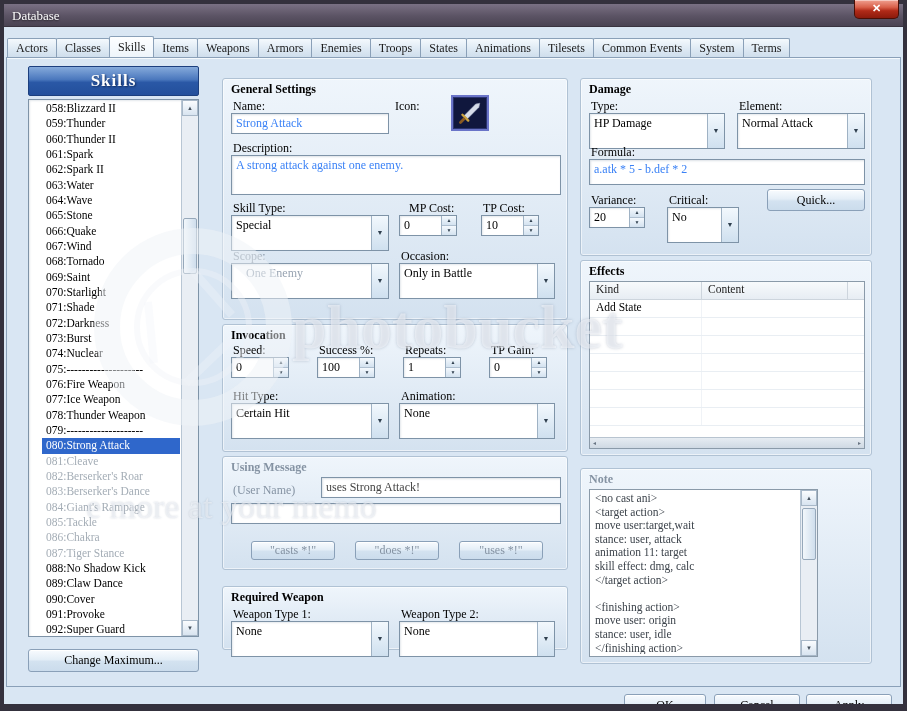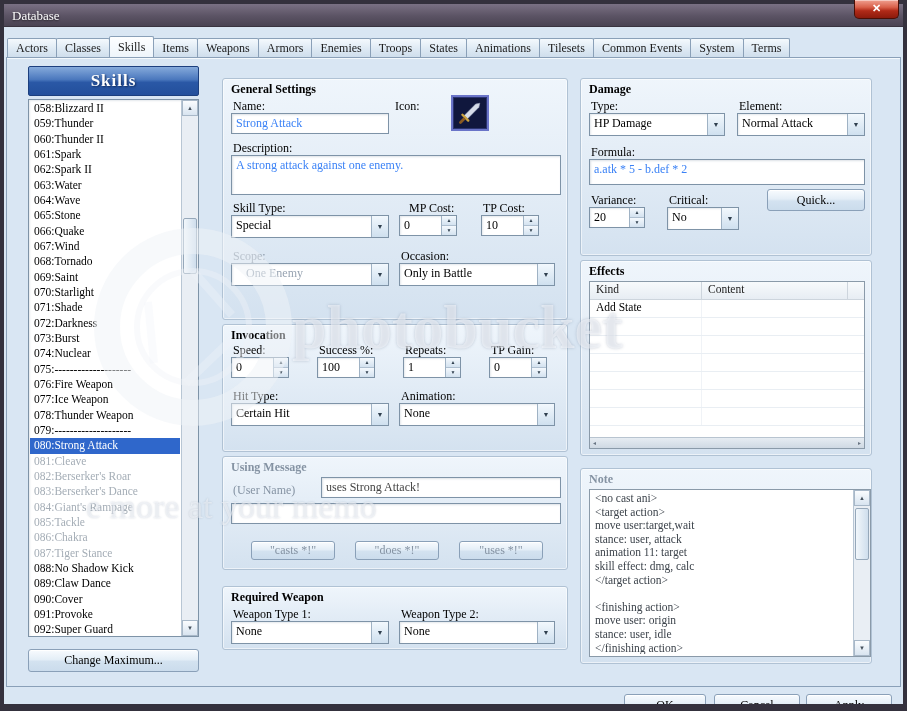--- a/index.html
+++ b/index.html
@@ -39,21 +39,21 @@
                    background:linear-gradient(180deg,#85aadb 0%,#4a77bd 45%,#2a58a6 55%,#234f9b 100%);
                    border:1px solid #1c3f7e; border-radius:2px;
                    display:flex; align-items:center; justify-content:center;
                    color:#fff; font-weight:bold; font-size:17px;
                    text-shadow:1px 1px 2px rgba(10,30,70,.8); letter-spacing:1px; }
   .listbox { position:absolute; left:28px; top:99px; width:171px; height:538px;
              background:#fff; border:1px solid #7e93a7;
              box-shadow:inset 1px 1px 2px rgba(120,140,160,.2); }
   .skill-items { position:absolute; left:1px; top:1px; right:18px; bottom:1px; overflow:hidden; }
   .li { height:15.34px; line-height:15.3px; padding-left:4px; font-size:11.5px; color:#000;
-        white-space:nowrap; overflow:hidden; }
+        white-space:nowrap; overflow:hidden;margin-left:12px; }
   .li.dim { color:#a4adb6; }
   .li.selected { background:#2f67cb; color:#fff; }
 
   .vscroll { position:absolute; top:0; right:0; bottom:0; width:17px;
              background:#e9eef4; border-left:1px solid #b8c6d4; }
   .sb-btn { position:absolute; left:0; right:0; height:16px;
             background:linear-gradient(180deg,#fafcfe,#d8e4f0);
             border:1px solid #a8b8c8; font-size:6px; color:#46525e;
             display:flex; align-items:center; justify-content:center; }
   .sb-btn.up { top:0; } .sb-btn.down { bottom:0; }
@@ -66,21 +66,21 @@
          background:linear-gradient(180deg,rgba(243,248,253,.85),rgba(211,225,239,.85));
          box-shadow:inset 0 0 0 1px rgba(255,255,255,.55); }
   .grp-title { position:absolute; left:8px; top:3px; font-weight:bold; font-size:12px; color:#000; }
   .grp-title.dis { color:#8593a3; }
   .lbl { position:absolute; font-size:12px; color:#000; white-space:nowrap; }
   .lbl.dis { color:#8593a3; }
   .tb { position:absolute; background:#fff; border:1px solid #7e93a7; font-size:12px;
         padding:2px 4px; color:#3b82f6; overflow:hidden; white-space:nowrap;
         box-shadow:inset 1px 1px 2px rgba(120,140,160,.25); }
   .tb.dis { color:#444; }
-  .combo { position:absolute; height:23px; background:#fff; border:1px solid #7e93a7; display:flex;
+  .combo { position:absolute; height:36px; background:#fff; border:1px solid #7e93a7; display:flex;
            box-shadow:inset 1px 1px 2px rgba(120,140,160,.2); }
   .combo-txt { flex:1; padding:2px 4px; font-size:12px; white-space:nowrap; overflow:hidden; color:#000; }
   .combo.dis .combo-txt { color:#98a4b2;margin-left:10px; }
   .combo-dd { width:17px; border-left:1px solid #9fb2c4;
               background:linear-gradient(180deg,#f2f8fd,#cfe0ef);
               font-size:7px; color:#30404f; display:flex; align-items:center; justify-content:center; }
   .spin { position:absolute; height:21px; background:#fff; border:1px solid #7e93a7; display:flex;
           box-shadow:inset 1px 1px 2px rgba(120,140,160,.2); }
   .spin-txt { flex:1; padding:2px 4px; font-size:12px; color:#000; overflow:hidden; }
   .spin-arrows { width:15px; display:flex; flex-direction:column; border-left:1px solid #9fb2c4; }
@@ -109,21 +109,21 @@
   .fx-h.rest { flex:1; border-right:none; }
   .fx-row { display:flex; height:18px; font-size:11.5px; border-bottom:1px solid #e9eef3; color:#000; }
   .fx-kind { width:112px; padding:1px 6px; border-right:1px solid #f0f3f7; overflow:hidden; white-space:nowrap; }
   .fx-content { flex:1; padding:1px 6px; overflow:hidden; white-space:nowrap;margin-top:36px; }
   .fx-hscroll { position:absolute; left:0; right:0; bottom:0; height:11px;
                 background:linear-gradient(180deg,#e6ecf2,#cfd9e3); border-top:1px solid #b8c4d0;
                 display:flex; justify-content:space-between; align-items:center;
                 font-size:5px; color:#6a7684; padding:0 2px; }
 
   
-  .notebox { position:absolute; left:8px; top:20px; width:282px; height:168px;
+  .notebox { position:absolute; left:8px; top:20px; width:229px; height:168px;
              background:#fff; border:1px solid #8a9aa9; overflow:hidden; }
   .note-lines { position:absolute; left:5px; top:2px; right:20px; bottom:2px; overflow:hidden; }
   .note-line { font-size:11.5px; line-height:13.6px; color:#3c434b; white-space:pre; }
 
   
   .watermark { position:absolute; inset:0; pointer-events:none; z-index:60; }
   .wm-ring { position:absolute; left:86px; top:220px; }
   .wm-brand { position:absolute; left:292px; top:292px; font-size:62px; font-weight:bold;
               color:rgba(250,252,255,.55); text-shadow:0 0 3px rgba(100,115,140,.35); }
   .wm-tagline { position:absolute; left:86px; top:488px; font-size:34px;

